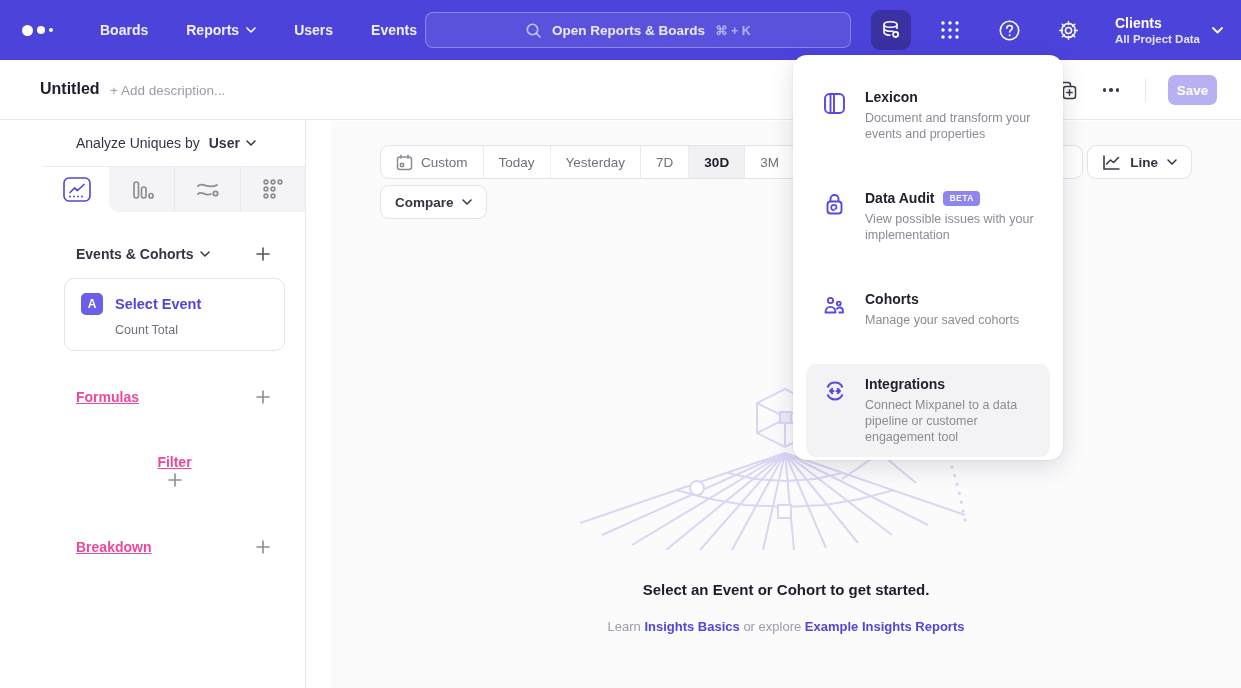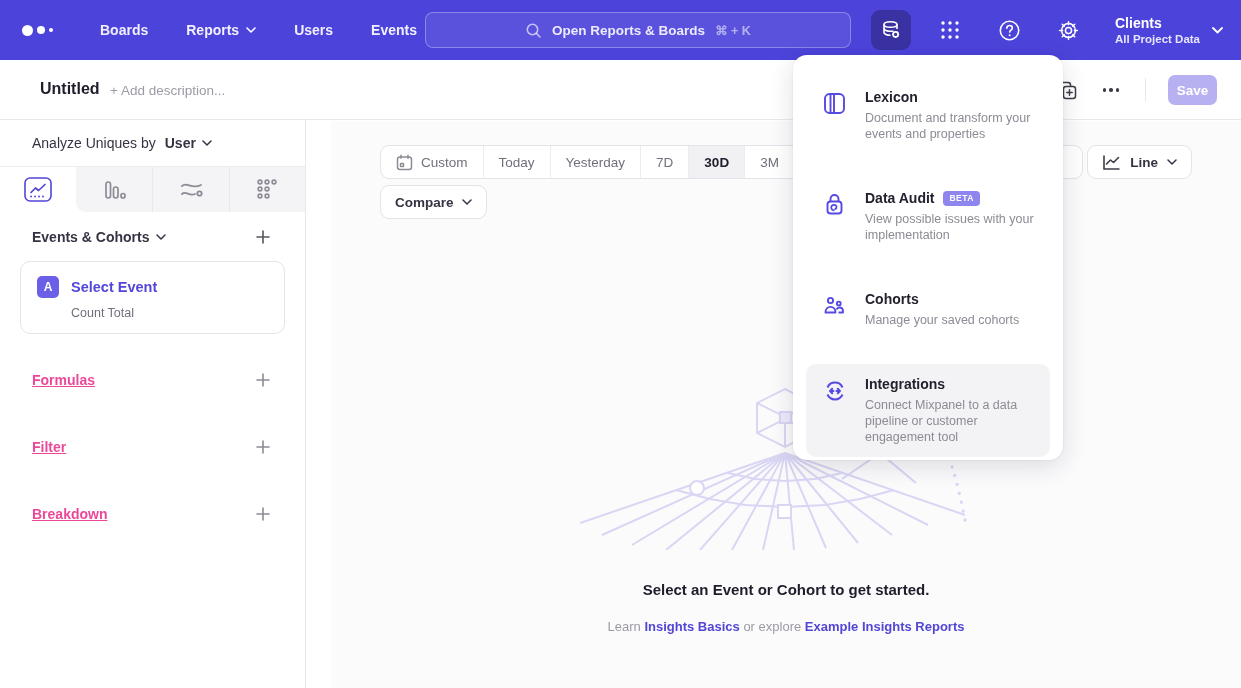--- a/index.html
+++ b/index.html
@@ -29,37 +29,37 @@
   .page-header { position:absolute; left:0; top:60px; width:1241px; height:60px; background:#fff; border-bottom:1px solid #e7e7ec; }
   .title { position:absolute; left:40px; top:20px; font-size:16px; font-weight:700; color:#1d1d2b; }
   .desc-ph { position:absolute; left:110px; top:23px; font-size:13.5px; color:#9b9ba6; }
   .hdr-actions { position:absolute; right:24px; top:0; height:60px; display:flex; align-items:center; gap:22px; }
   .hdr-divider { width:1px; height:24px; background:#e7e7ec; }
   .save-btn { width:49px; height:30px; background:#b7b0f1; border:none; border-radius:7px; color:#fff; font-size:13.5px; font-weight:700; cursor:pointer; font-family:inherit; }
   .dots { display:flex; gap:3px; cursor:pointer; padding:4px; }
   .dots i { width:3.5px; height:3.5px; border-radius:50%; background:#3c3c48; display:block; }
 
   
-  .sidebar { position:absolute; left:0; top:120px; width:306px; bottom:0; background:#fff; border-right:1px solid #e7e7ec; }
+  .sidebar { position:absolute; left:0; top:120px; width:306px; bottom:0; background:#fff; border-right:1px solid #e7e7ec;padding-left:44px; }
   .analyze-row { height:47px; display:flex; align-items:center; padding-left:32px; gap:6px; border-bottom:1px solid #ededf1; font-size:14px; color:#343444; }
   .analyze-row b { font-weight:700; margin-left:3px; }
   .tabbar { display:flex; height:45px; }
   .tab { width:82.25px; display:flex; align-items:center; justify-content:center; cursor:pointer; }
   .tab.inactive { background:#f4f4f6; border-left:1px solid #e7e7ec; }
   .tab.first-inactive { border-bottom-left-radius:10px; border-left:none; }
-  .section-row { display:flex; align-items:center; justify-content:space-between; padding:0 32px 0 32px; margin-top:15px; }
+  .section-row { display:flex; align-items:center; justify-content:space-between; padding:0 32px 0 32px; margin-top:32px; }
   .section-row .stitle { font-size:14px; font-weight:700; color:#343444; display:flex; align-items:center; gap:7px; }
   .section-row .stitle.dim { color:#ec4899;text-decoration:underline; }
   .plus-btn { cursor:pointer; display:flex; align-items:center; justify-content:center; width:20px; height:20px; }
   .event-card { margin:14px 20px 0 20px; background:#fff; border:1px solid #e3e3ea; border-radius:10px; padding:14px 16px 13px 16px; cursor:pointer; }
   .event-main { display:flex; align-items:center; gap:12px; }
   .abadge { width:22px; height:22px; border-radius:5px; background:#6a5fe6; color:#fff; font-size:12px; font-weight:700; display:flex; align-items:center; justify-content:center; }
   .event-title { color:#5246d6; font-size:14.5px; font-weight:600; }
   .event-sub { color:#70707c; font-size:12.5px; margin:8px 0 0 34px; }
-  .sb-gap1 { margin-top:36px; } .sb-gap2 { margin-top:47px; } .sb-gap3 { margin-top:47px; }
+  .sb-gap1 { margin-top:36px; } .sb-gap2 { margin-top:47px;flex-direction:column; } .sb-gap3 { margin-top:47px; }
 
   
   .main { position:absolute; left:331px; top:121px; right:0; bottom:0; background:#fbfbfc; }
   .toolbar { position:absolute; left:49px; top:24px; display:flex; }
   .seg { display:flex; background:#fff; border:1px solid #e3e3ea; border-radius:9px; height:34px; overflow:hidden; }
   .seg-item { display:flex; align-items:center; justify-content:center; padding:0 15px; font-size:13.5px; color:#70707c; border-left:1px solid #ececf0; cursor:pointer; gap:8px; white-space:nowrap; }
   .seg-item:first-child { border-left:none; }
   .seg-item.active { background:#f1f1f4; color:#1d1d2b; font-weight:700; }
   .compare-btn { position:absolute; left:49px; top:64px; height:34px; background:#fff; border:1px solid #e3e3ea; border-radius:9px; display:flex; align-items:center; gap:8px; padding:0 14px; font-size:13.5px; font-weight:600; color:#343444; cursor:pointer; }
   .partial-btn { position:absolute; right:158px; top:24px; width:46px; height:34px; background:#fff; border:1px solid #e3e3ea; border-radius:9px; display:flex; align-items:center; justify-content:flex-start; padding-left:10px; cursor:pointer; }

